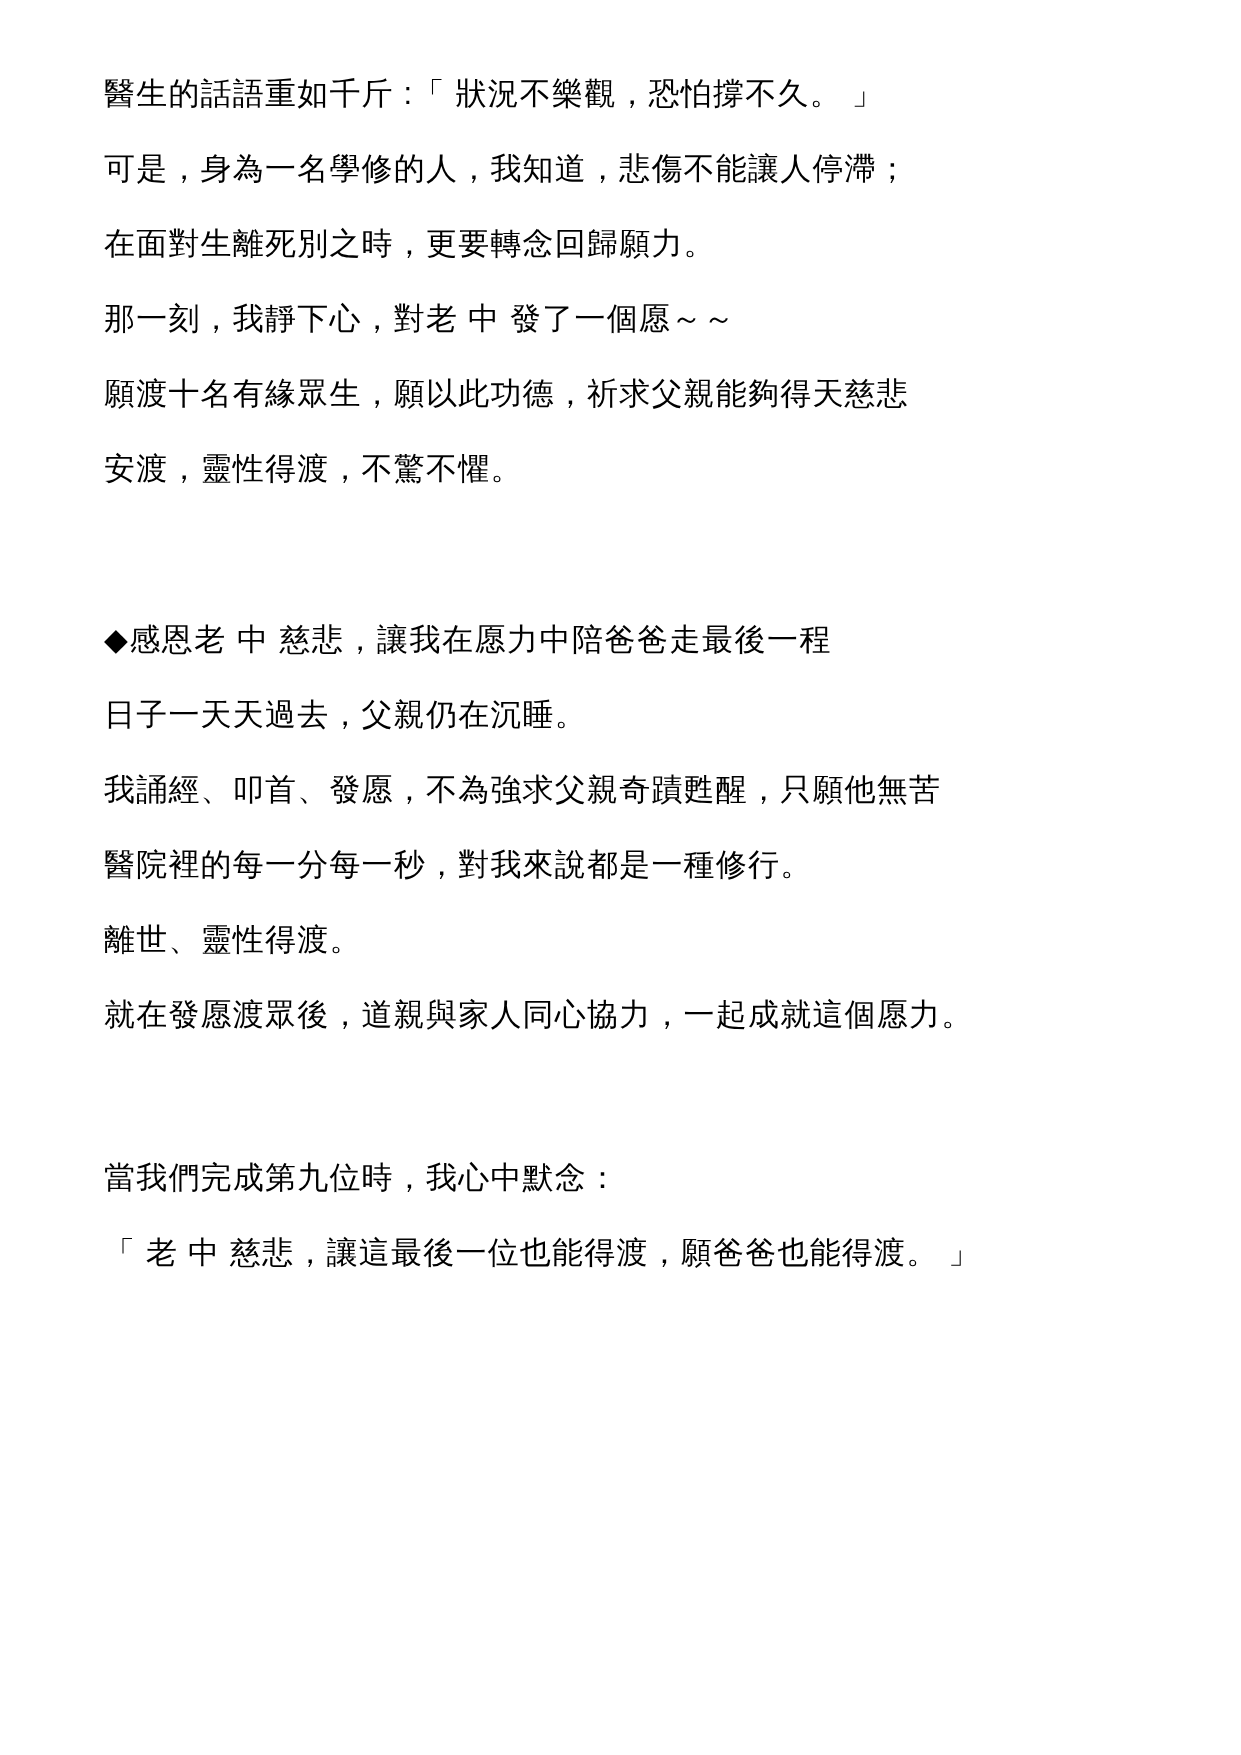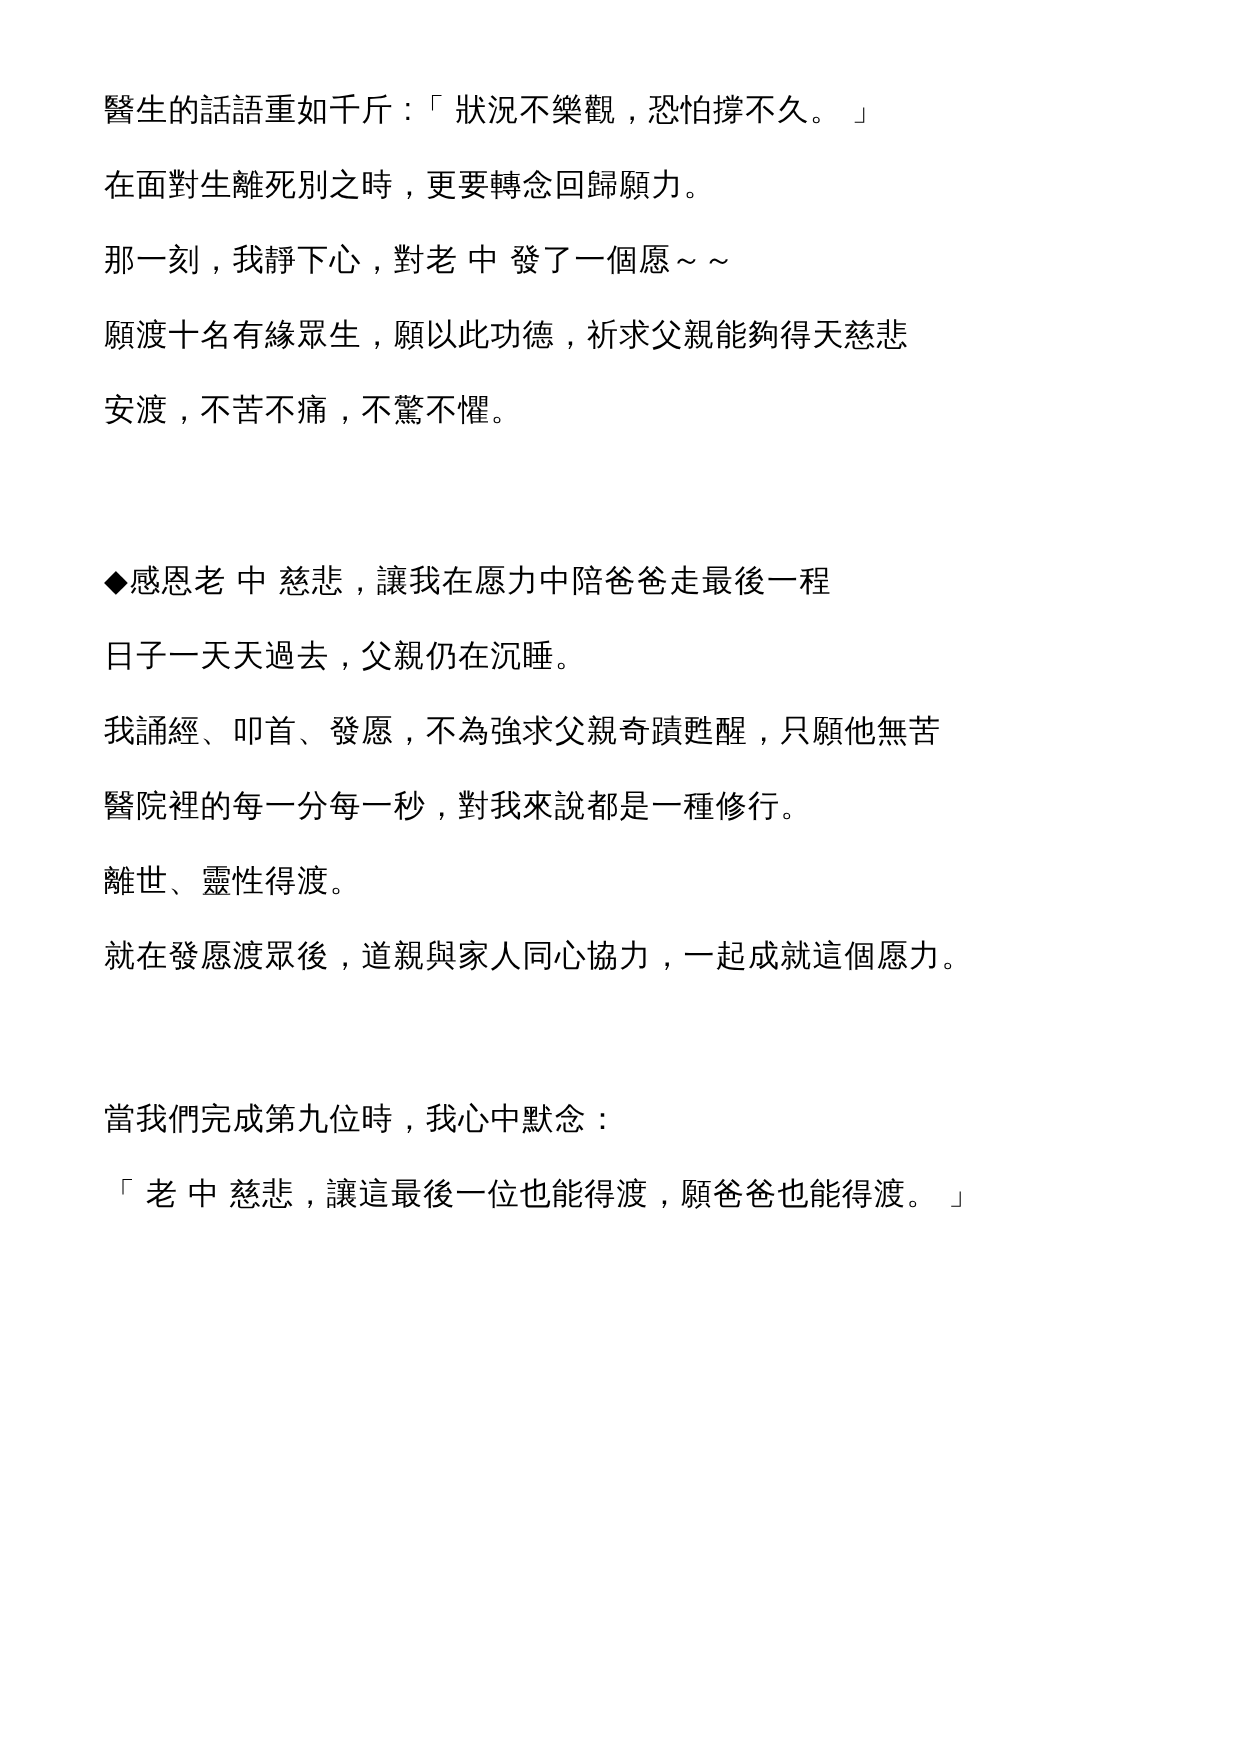--- a/index.html
+++ b/index.html
@@ -12,21 +12,21 @@
     height: 1755px;
     font-family: "Liberation Sans", "DejaVu Sans", sans-serif;
     color: #000000;
     position: relative;
     overflow: hidden;
   }
   .page {
     box-sizing: border-box;
     width: 1241px;
     height: 1755px;
-    padding: 72px 104px 0 104px;
+    padding: 56px 104px 0 104px;
   }
   .para {
     margin: 0;
   }
   .line {
     font-size: 31px;
     line-height: 75px;
     letter-spacing: 1.2px;
     white-space: pre-wrap;
     font-weight: 400;
@@ -42,24 +42,25 @@
     height: 88px;
   }
 </style>
 </head>
 <body>
 
 <div class="page">
 
   <div class="para">
     <div class="line">醫生的話語重如千斤 :「 狀況不樂觀，恐怕撐不久。 」</div>
+    <div class="line">可是，身為一名學修的人，我知道，悲傷不能讓人停滯；</div>
     <div class="line">在面對生離死別之時，更要轉念回歸願力。</div>
     <div class="line">那一刻，我靜下心，對老 中 發了一個愿～～</div>
     <div class="line">願渡十名有緣眾生，願以此功德，祈求父親能夠得天慈悲</div>
-    <div class="line">安渡，不苦不痛，不驚不懼。</div>
+    <div class="line">安渡，靈性得渡，不驚不懼。</div>
   </div>
 
   <div class="gap-lg"></div>
 
   <div class="para">
     <div class="line heading">◆感恩老 中 慈悲，讓我在愿力中陪爸爸走最後一程</div>
   </div>
 
   <div class="para">
     <div class="line">日子一天天過去，父親仍在沉睡。</div>

